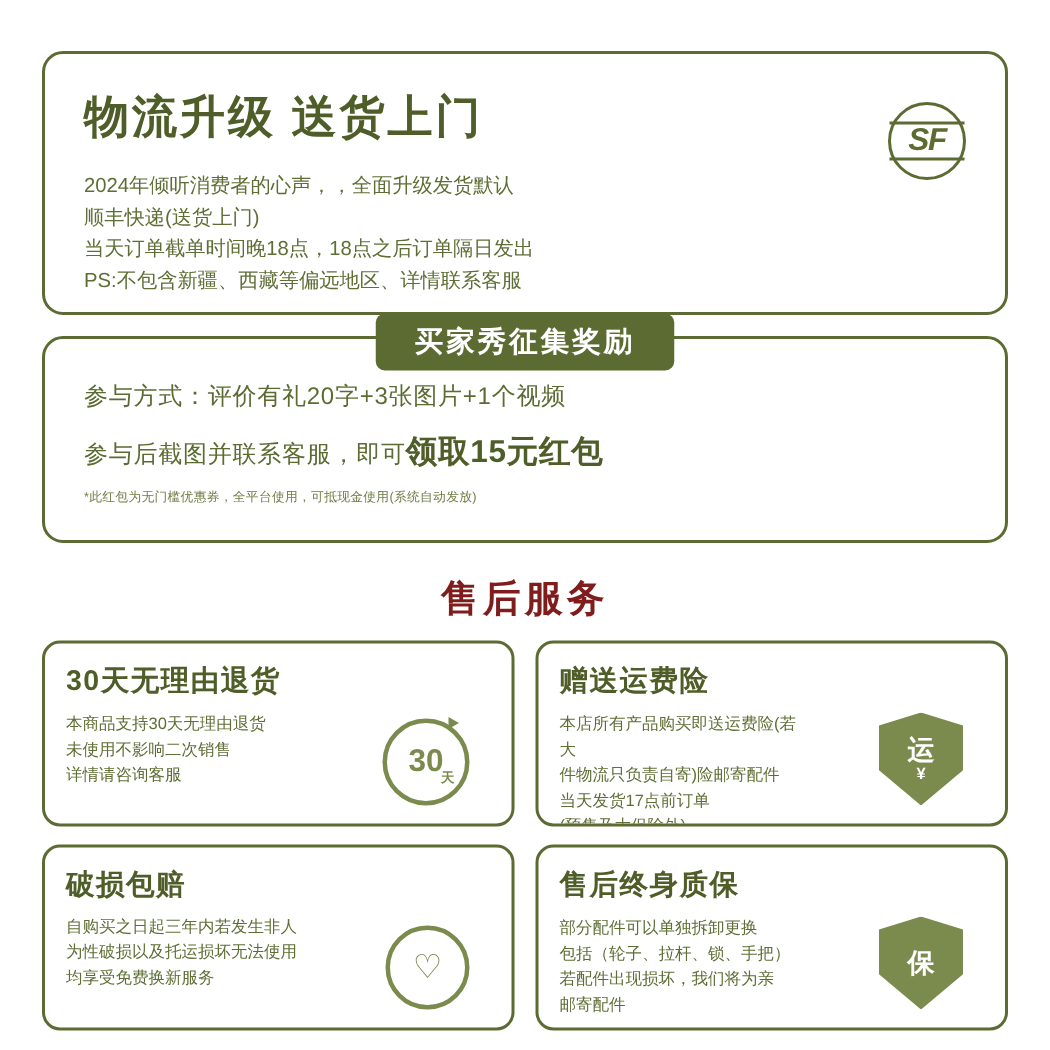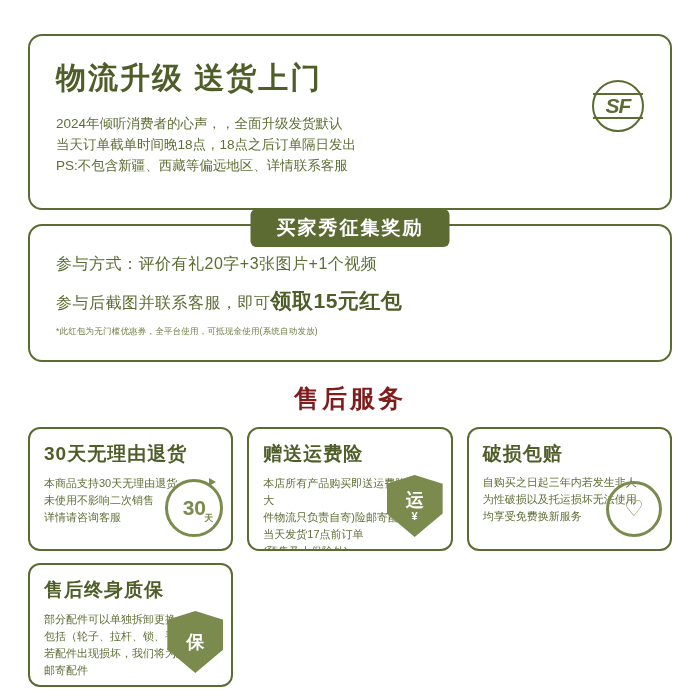--- a/index.html
+++ b/index.html
@@ -38,21 +38,21 @@
     line-height: 21px;
     color: #5f6e35;
     max-width: 420px;
   }
   .logistics-lines div { white-space: nowrap; }
 
   
   .sf-logo {
     position: absolute;
     right: 26px;
-    top: 44px;
+    top: 32px;
     display: flex;
     align-items: center;
     gap: 10px;
   }
   .sf-mark {
     width: 52px;
     height: 52px;
     border: 2px solid #5c6b32;
     border-radius: 50%;
     position: relative;
@@ -142,21 +142,21 @@
   .aftersales-title {
     text-align: center;
     font-size: 25px;
     font-weight: bold;
     color: #7f1d1d;
     letter-spacing: 3px;
     margin: 20px 0 12px 0;
   }
   .cards {
     display: grid;
-    grid-template-columns: 1fr 1fr 1fr;
+    grid-template-columns: 1fr 1fr;
     gap: 12px 14px;
   }
   .card {
     border: 2px solid #5c6b32;
     border-radius: 12px;
     padding: 12px 14px 10px 14px;
     position: relative;
     height: 124px;
     overflow: hidden;
   }
@@ -171,21 +171,21 @@
     font-size: 11px;
     line-height: 17px;
     color: #5f6e35;
     max-width: 175px;
   }
   .card-body.narrow { max-width: 160px; }
 
   
   .card-icon {
     position: absolute;
-    right: 8px;
+    right: 28px;
     bottom: 12px;
   }
   .icon-30 {
     width: 58px; height: 58px;
     border: 3px solid #7b8a4d;
     border-radius: 50%;
     display: flex; align-items: center; justify-content: center;
     color: #7b8a4d;
     font-size: 21px; font-weight: bold;
     position: relative;
@@ -228,20 +228,21 @@
 </style>
 </head>
 <body>
 
 <div class="page">
 
   <section class="logistics">
     <div class="logistics-title">物流升级 送货上门</div>
     <div class="logistics-lines">
       <div>2024年倾听消费者的心声，，全面升级发货默认</div>
+      <div>顺丰快递(送货上门)</div>
       <div>当天订单截单时间晚18点，18点之后订单隔日发出</div>
       <div>PS:不包含新疆、西藏等偏远地区、详情联系客服</div>
     </div>
 
     <div class="sf-logo">
       <div class="sf-mark">
         <div class="bar top"></div>
         <div class="bar bottom"></div>
         <span class="sf-text">SF</span>
       </div>

